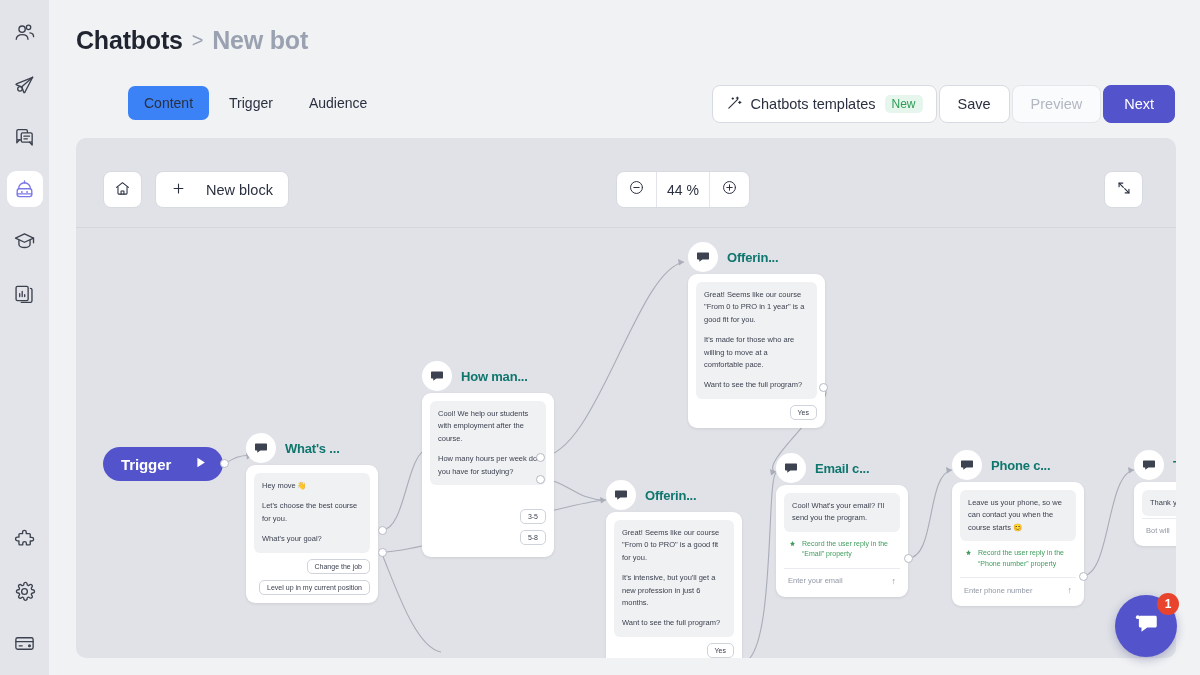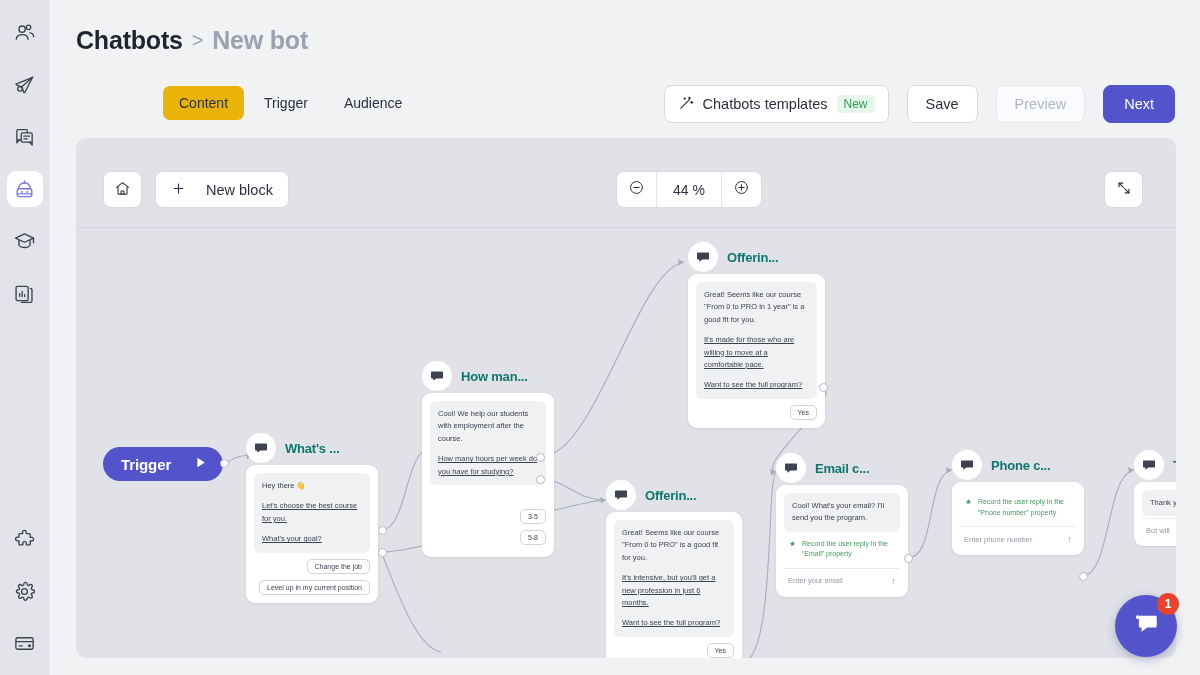--- a/index.html
+++ b/index.html
@@ -36,23 +36,23 @@
   }
   #breadcrumb .bc-root { color:#1f2430; }
   #breadcrumb .bc-sep { color:#9aa1b0; font-weight:400; font-size:20px; }
   #breadcrumb .bc-cur { color:#9aa1b0; }
 
   #tabs { position:absolute; left:79px; top:86px; display:flex; align-items:center; gap:4px; }
   .tab {
     font-size:14px; color:#2b3040; padding:9px 16px; border-radius:7px;
     cursor:pointer; white-space:nowrap;
   }
-  .tab.active { background:#eab308;margin-left:35px; }
-
-  #head-actions { position:absolute; right:25px; top:85px; display:flex; align-items:center; gap:18px;justify-content:flex-end; }
+  .tab.active { background:#3b82f6; }
+
+  #head-actions { position:absolute; right:25px; top:85px; display:flex; align-items:center; gap:2px;justify-content:flex-end; }
   .btn {
     height:38px; border:1px solid #d7dae1; background:#fff; border-radius:8px;
     display:flex; align-items:center; justify-content:center;
     font-size:14.5px; color:#2b3040; cursor:pointer; padding:0 18px; white-space:nowrap;
   }
   .btn.tpl { padding:0 13px; gap:8px; }
   .btn.tpl .badge {
     font-size:12px; color:#2e9b57; background:#e6f6ec; border-radius:5px;
     padding:2px 7px; margin-left:1px;
   }
@@ -74,21 +74,21 @@
     font-size:14.5px; color:#2b3040;
   }
   #home-btn { position:absolute; left:27px; top:33px; width:39px; }
   #newblock-btn { position:absolute; left:79px; top:33px; padding:0 15px; gap:20px; }
   #zoom-group {
     position:absolute; left:540px; top:33px; height:37px;
     display:flex; background:#fff; border:1px solid #d7dae1; border-radius:8px; overflow:hidden;
   }
   #zoom-group > div { display:flex; align-items:center; justify-content:center; cursor:pointer; }
   #zoom-out, #zoom-in { width:39px; }
-  #zoom-val { width:66px; font-size:14px; color:#2b3040; border-left:1px solid #e2e4ea; border-right:1px solid #e2e4ea;text-align:right; }
+  #zoom-val { width:54px; font-size:14px; color:#2b3040; border-left:1px solid #e2e4ea; border-right:1px solid #e2e4ea;text-align:right; }
   #expand-btn { position:absolute; right:33px; top:33px; width:39px; }
 
   
   #flow { position:absolute; left:0; top:90px; width:1100px; height:430px; }
   #wires { position:absolute; left:0; top:0; width:1100px; height:430px; }
 
   .node { position:absolute; }
   .node-head { display:flex; align-items:center; gap:9px; height:30px; margin-bottom:2px; }
   .node-icon {
     width:30px; height:30px; border-radius:50%; background:#fff;
@@ -98,21 +98,21 @@
     font-size:13px; color:#0f766e; font-weight:bold; letter-spacing:-.2px; white-space:nowrap;
   }
   .node-card {
     background:#fff; border-radius:9px; padding:8px;
     box-shadow:0 1px 3px rgba(30,35,50,.10);
   }
   .bubble {
     background:#f0f1f3; border-radius:6px; padding:7px 8px;
     font-size:7.5px; line-height:1.65; color:#3d4250;
   }
-  .bubble p + p { margin-top:8px;text-decoration:underline; }
+  .bubble p + p { margin-top:8px; }
   .reply {
     border:1px solid #cfd3dc; border-radius:5px; background:#fff;
     font-size:7px; color:#3d4250; padding:3px 7px; display:inline-block; white-space:nowrap;
   }
   .reply-row { display:flex; justify-content:flex-end; margin-top:6px; }
   .prop-row {
     display:flex; align-items:flex-start; gap:5px; padding:7px 4px 6px 4px;
     font-size:7px; line-height:1.5; color:#3f9c5d;
   }
   .prop-icon { color:#3f9c5d; flex:0 0 auto; margin-top:1px; }
@@ -387,21 +387,21 @@
         <div class="node-head">
           <span class="node-icon">
             <svg width="16" height="16" viewBox="0 0 24 24" fill="#3d4250">
                 <path d="M4 5.2h16c.6 0 1 .5 1 1v8.4c0 .6-.4 1-1 1H11l-4.6 3.6v-3.6H4c-.6 0-1-.4-1-1V6.2c0-.5.4-1 1-1z"></path>
               </svg>
           </span>
           <span class="node-title">What's ...</span>
         </div>
         <div class="node-card">
           <div class="bubble">
-            <p>Hey there 👋</p>
+            <p>Hey move 👋</p>
             <p>Let's choose the best course for you.</p>
             <p>What's your goal?</p>
           </div>
           <div class="reply-row">
             <span class="reply">Change the job</span>
           </div>
           <div class="reply-row">
             <span class="reply">Level up in my current position</span>
           </div>
         </div>
@@ -509,20 +509,23 @@
       <div class="node" style="left:876px; top:222px; width:132px;">
         <div class="node-head">
           <span class="node-icon">
             <svg width="16" height="16" viewBox="0 0 24 24" fill="#3d4250">
                 <path d="M4 5.2h16c.6 0 1 .5 1 1v8.4c0 .6-.4 1-1 1H11l-4.6 3.6v-3.6H4c-.6 0-1-.4-1-1V6.2c0-.5.4-1 1-1z"></path>
               </svg>
           </span>
           <span class="node-title">Phone c...</span>
         </div>
         <div class="node-card">
+          <div class="bubble">
+            <p>Leave us your phone, so we can contact you when the course starts 😊</p>
+          </div>
           <div class="prop-row">
             <span class="prop-icon">
               <svg width="9" height="9" viewBox="0 0 24 24" fill="#3f9c5d">
                   <path d="M12 2.6 14 7l4.6 1.2-3.3 3.3.7 4.7-4-2.2-4 2.2.7-4.7L5.4 8.2 10 7z"></path>
                 </svg>
             </span>
             <span>Record the user reply in the “Phone number” property</span>
           </div>
           <div class="input-row">
             <span>Enter phone number</span>

